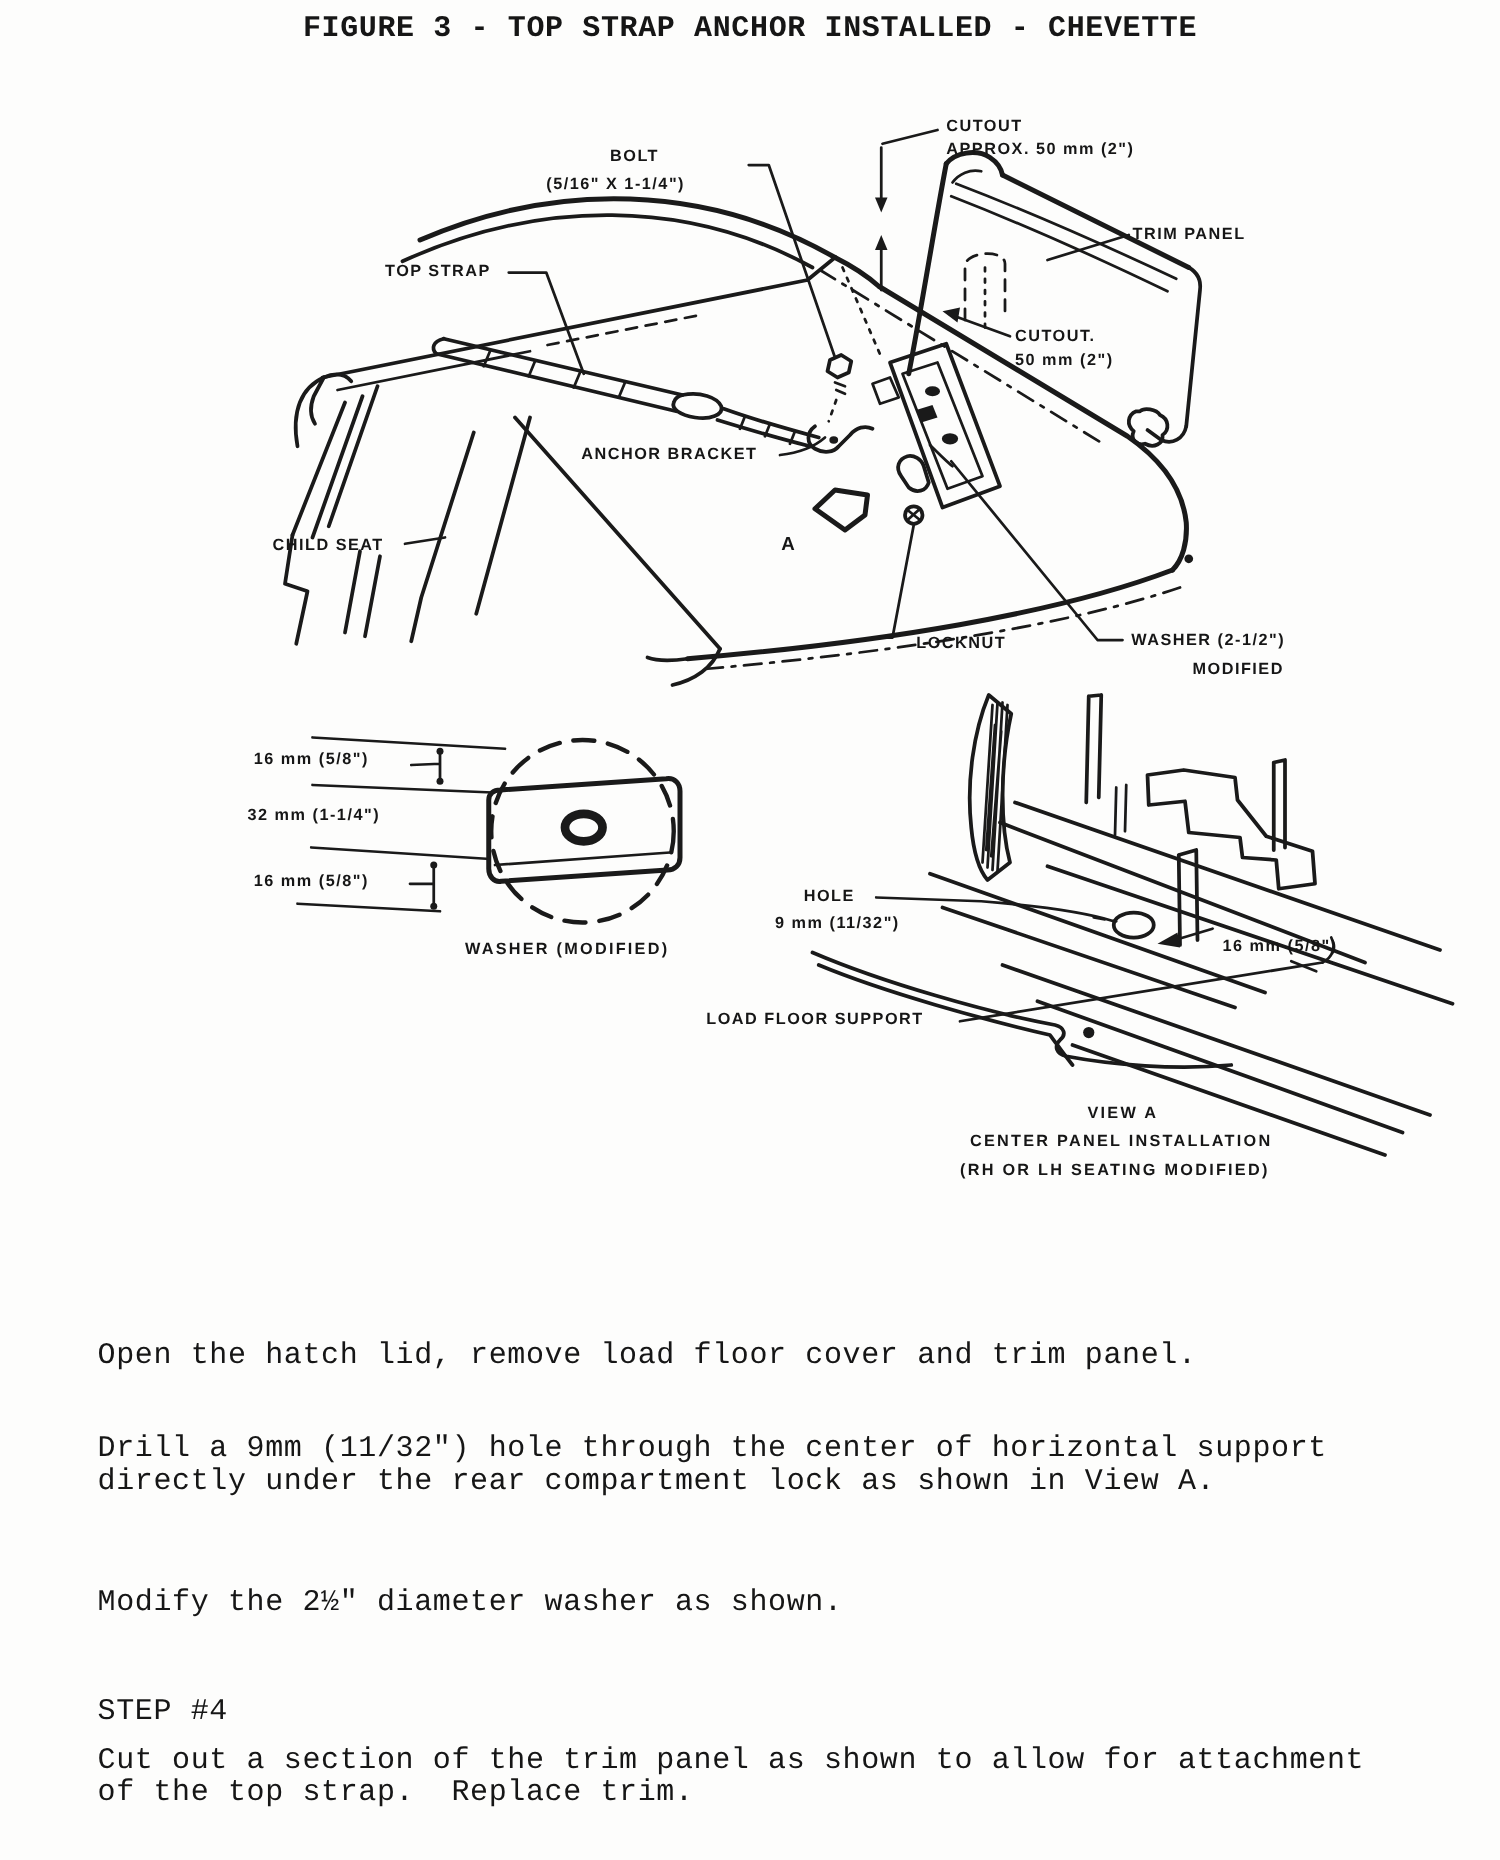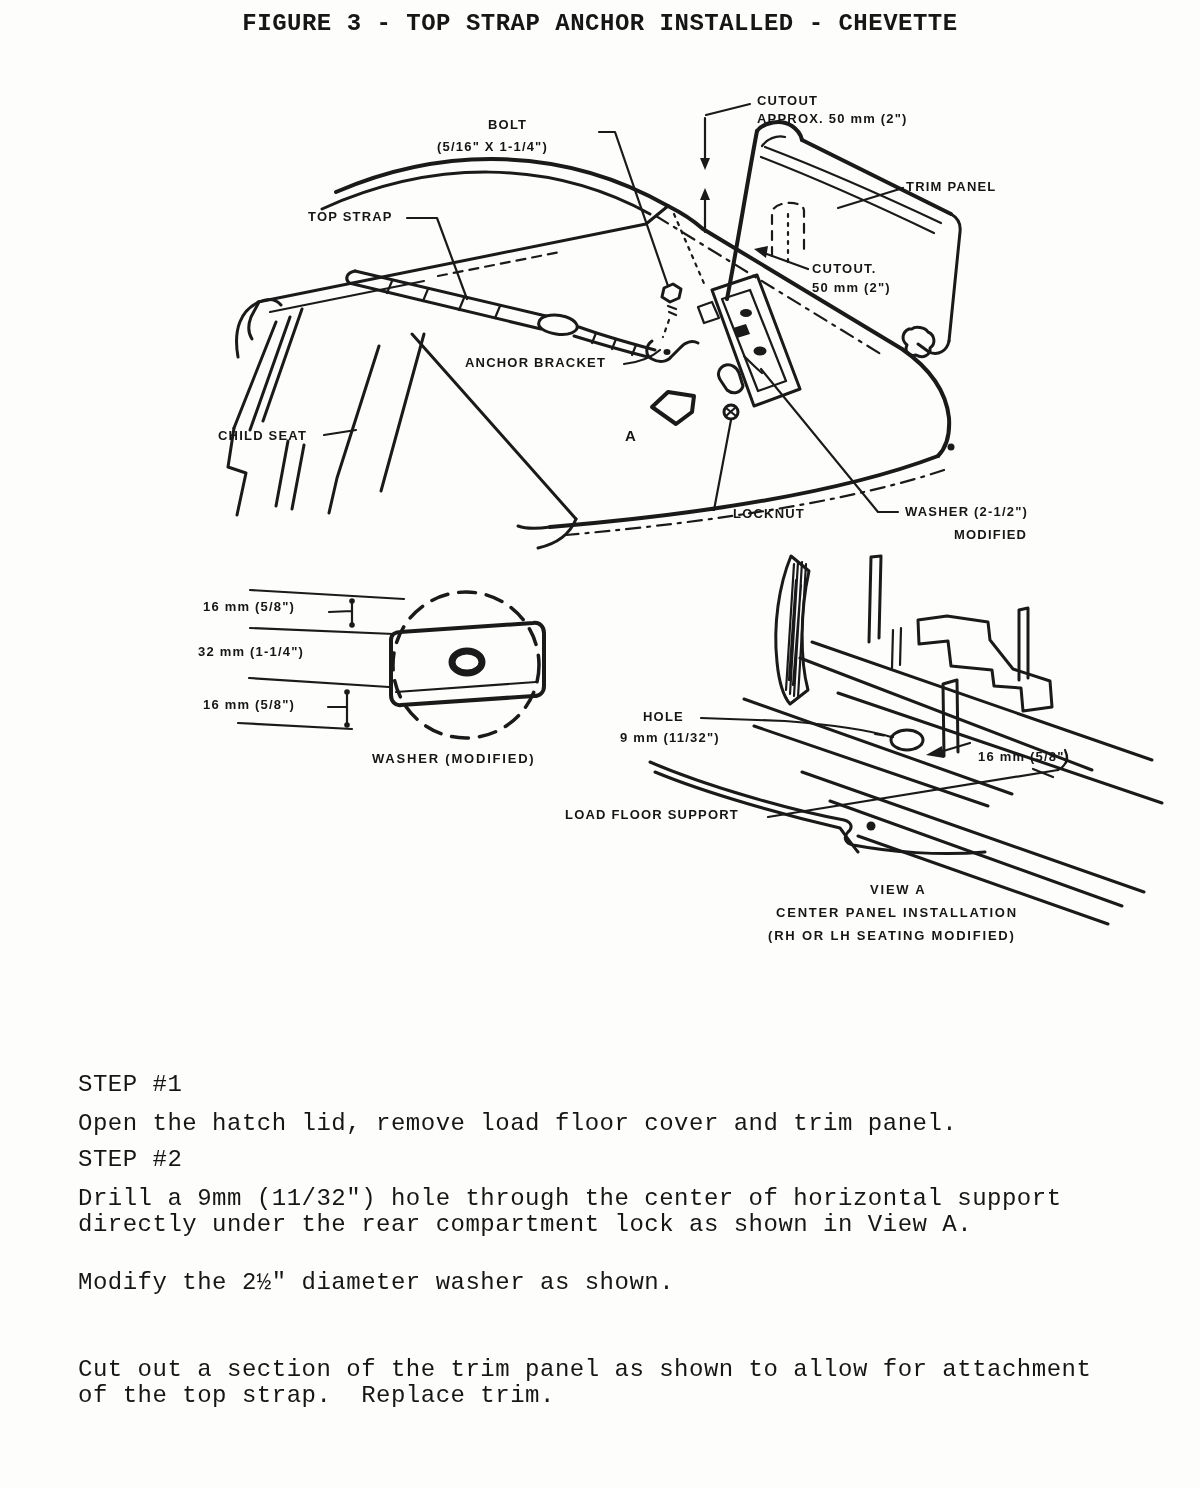--- a/index.html
+++ b/index.html
@@ -221,30 +221,29 @@
   <div class="dlabel" style="left:643px;top:709px">HOLE</div>
   <div class="dlabel" style="left:620px;top:730px">9 mm (11/32")</div>
   <div class="dlabel" style="left:978px;top:749px">16 mm (5/8")</div>
   <div class="dlabel" style="left:565px;top:807px">LOAD FLOOR SUPPORT</div>
   <div class="dlabel wide" style="left:870px;top:882px">VIEW A</div>
   <div class="dlabel wide" style="left:776px;top:905px">CENTER PANEL INSTALLATION</div>
   <div class="dlabel wide" style="left:768px;top:928px">(RH OR LH SEATING MODIFIED)</div>
 
   <div class="steps">
     <div class="step" style="top:1072px">
-      <h3 class="step-heading">STEP #1</h3>
       <p class="step-body">Open the hatch lid, remove load floor cover and trim panel.</p>
     </div>
     <div class="step" style="top:1147px">
-      <h3 class="step-heading">STEP #2</h3>
       <p class="step-body">Drill a 9mm (11/32") hole through the center of horizontal support
 directly under the rear compartment lock as shown in View A.</p>
     </div>
     <div class="step" style="top:1270px">
       <p class="step-body">Modify the 2½" diameter washer as shown.</p>
     </div>
     <div class="step" style="top:1357px">
+      <h3 class="step-heading">STEP #4</h3>
       <p class="step-body">Cut out a section of the trim panel as shown to allow for attachment
 of the top strap.  Replace trim.</p>
     </div>
   </div>
 
 </div>
 
 </body></html>

